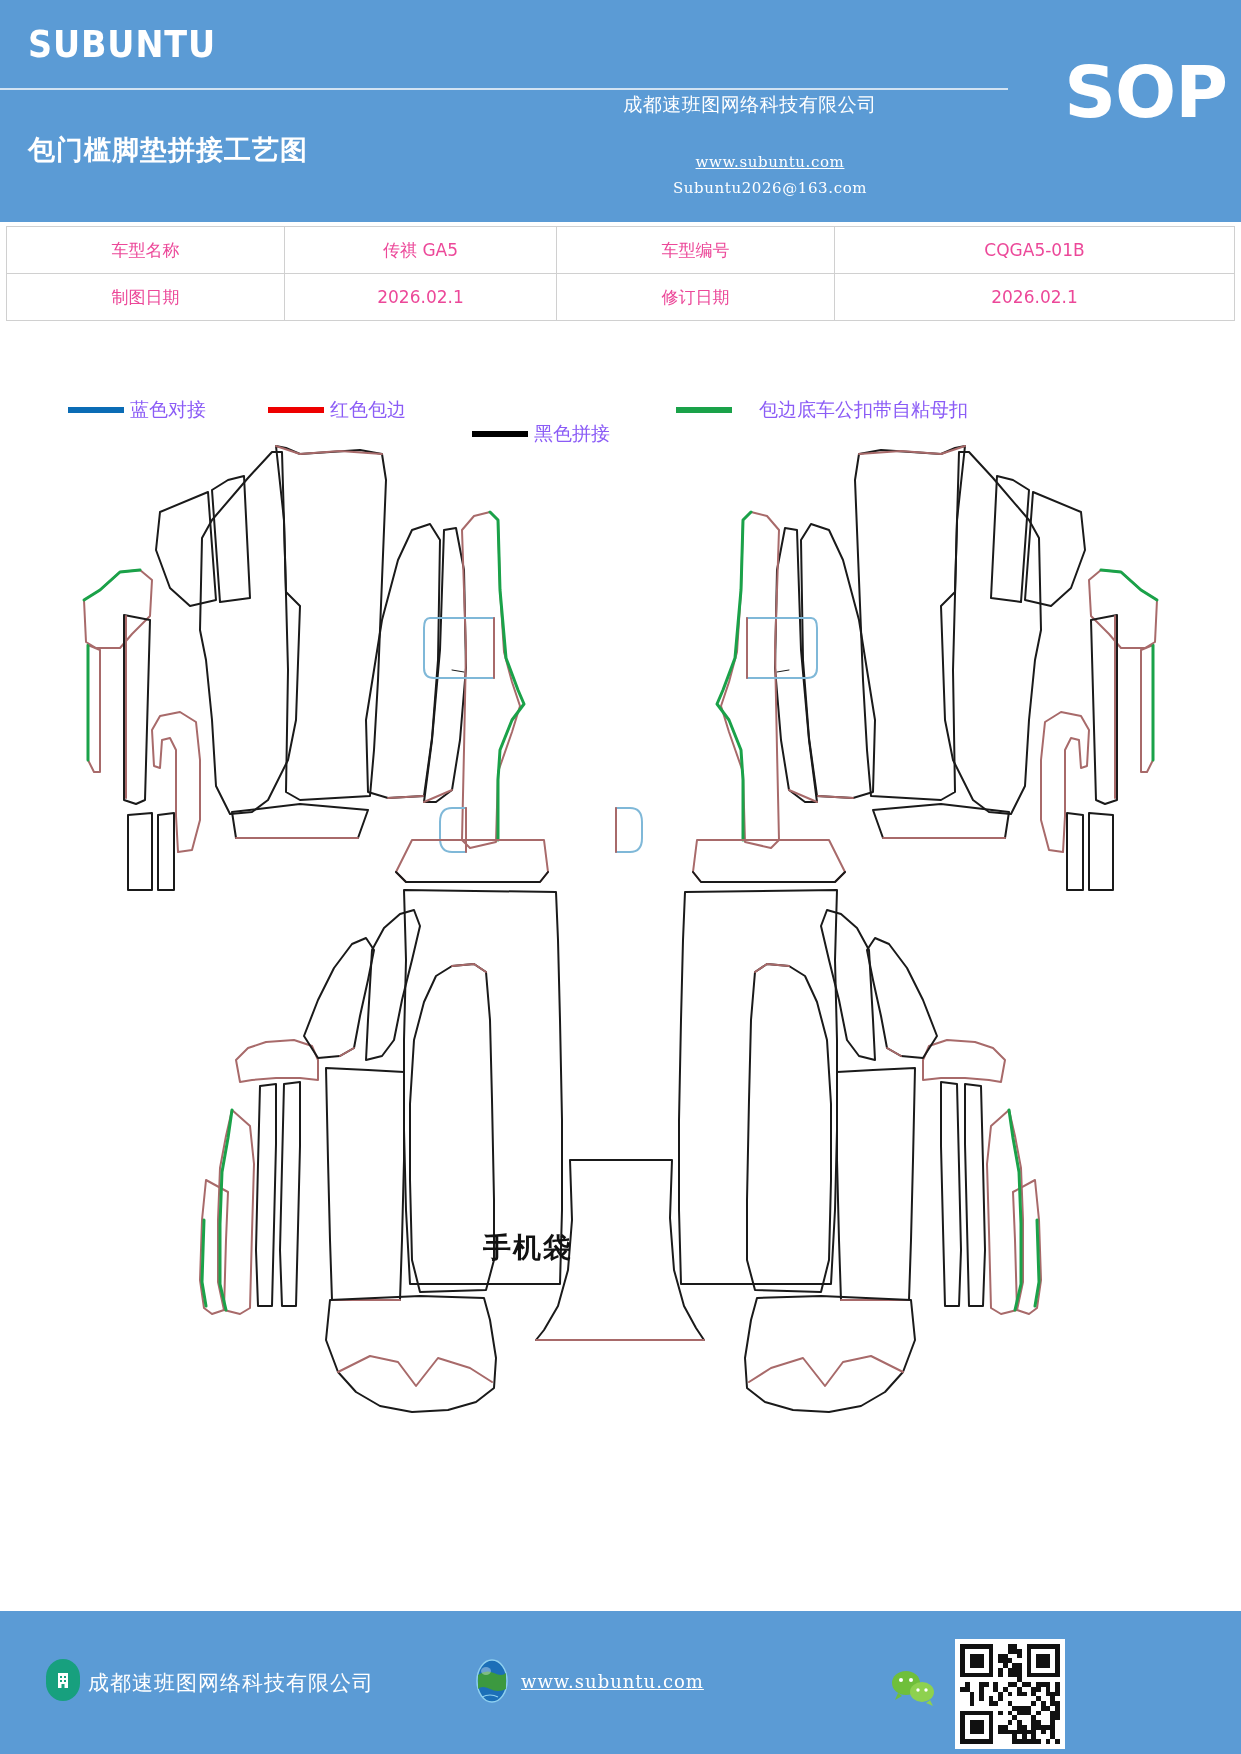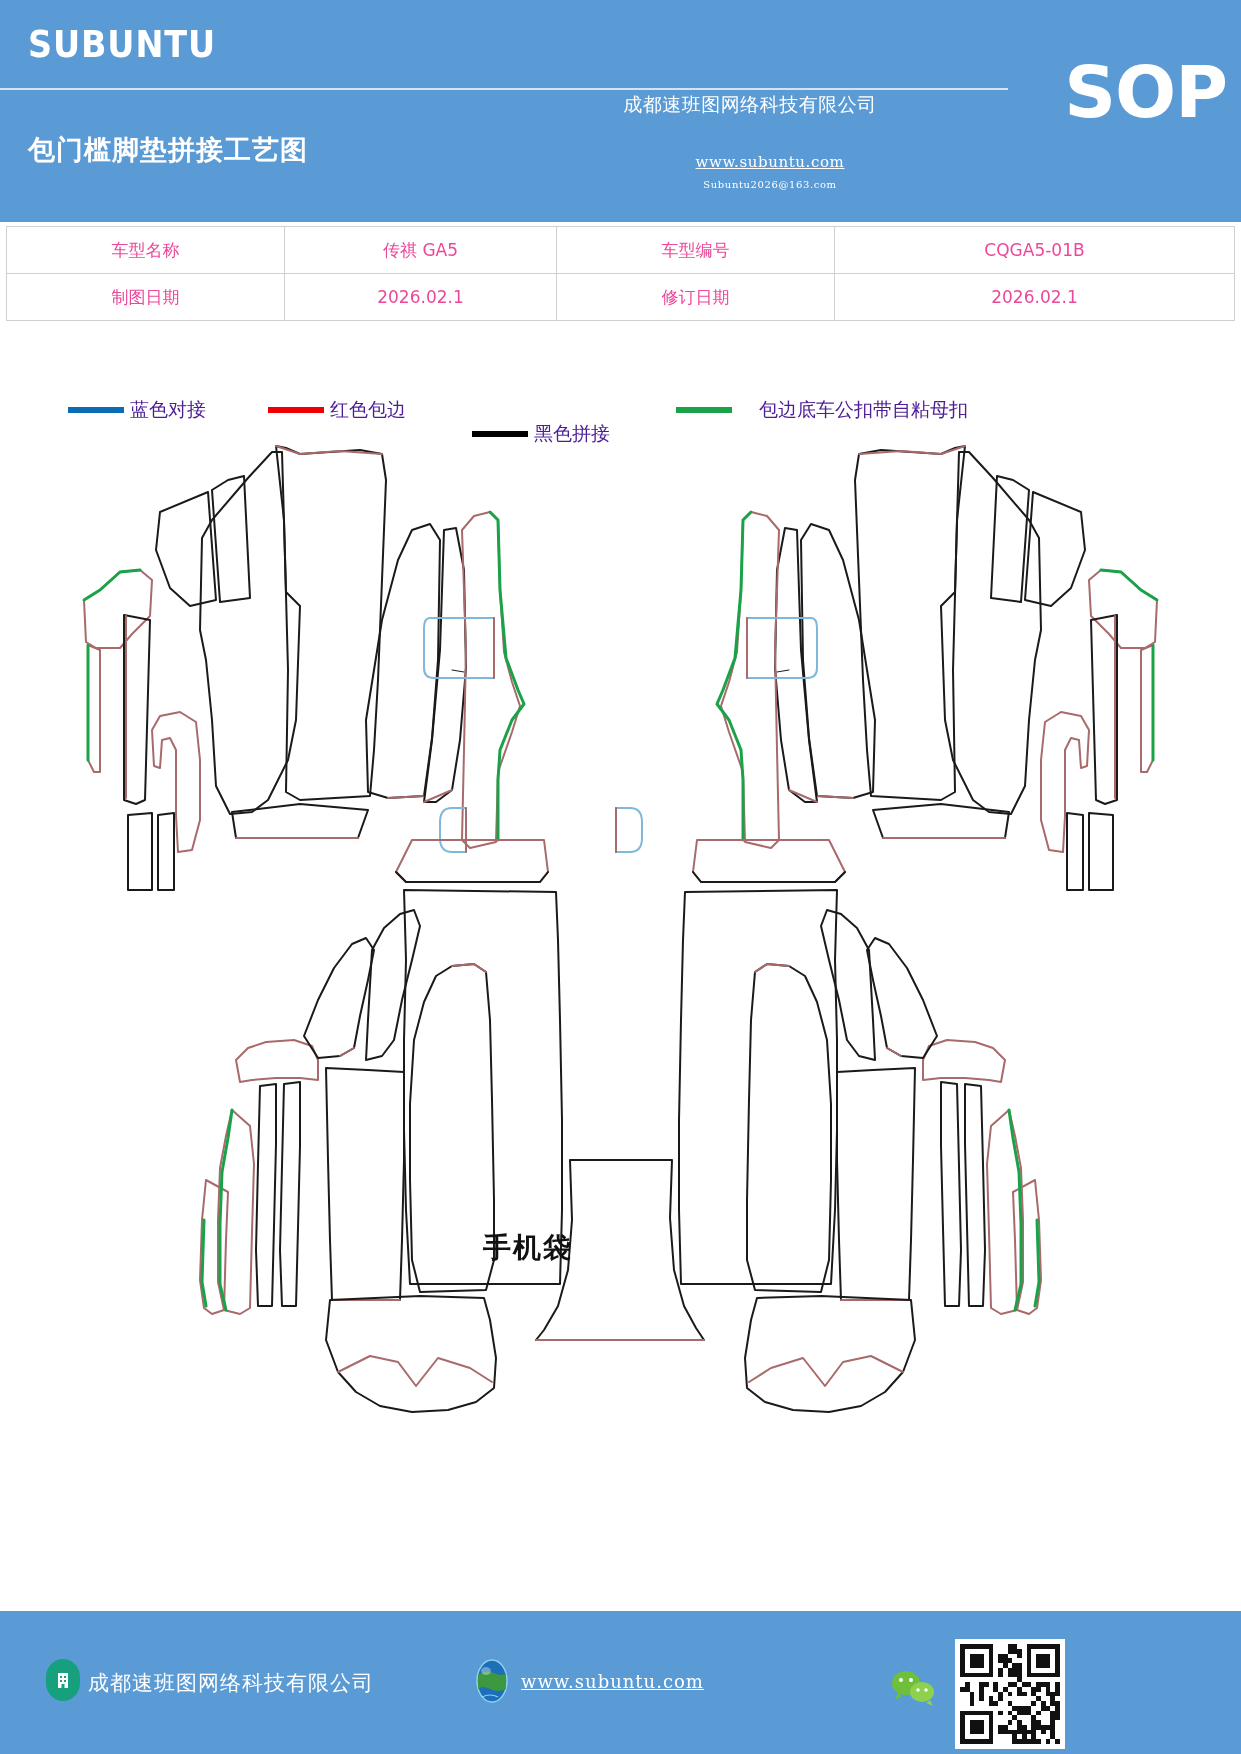--- a/index.html
+++ b/index.html
@@ -44,21 +44,21 @@
     position:absolute; left:600px; top:153px; width:340px;
     text-align:center;
     font-family:"DejaVu Serif", serif;
     font-size:15px; color:#ffffff; text-decoration:underline;
     letter-spacing:.6px;
   }
   .email {
     position:absolute; left:600px; top:179px; width:340px;
     text-align:center;
     font-family:"DejaVu Serif", serif;
-    font-size:10px; color:#ffffff; letter-spacing:.6px;
+    font-size:15px; color:#ffffff; letter-spacing:.6px;
   }
   .sop {
     position:absolute; right:14px; top:56px;
     font-family:"DejaVu Sans", sans-serif;
     font-weight:bold; font-size:72px; color:#ffffff;
     line-height:1; letter-spacing:-1px;
   }
 
   
   .info-table {
@@ -80,21 +80,21 @@
   .info-table td.val2 { width:auto;margin-top:43px; }
 
   
   .legend {
     position:absolute; left:0; top:393px; width:1241px; height:40px;
   }
   .legend-item { position:absolute; display:flex; align-items:center; }
   .swatch { width:56px; height:6px; margin-right:6px; display:block; }
   .legend-text {
     font-family:Liberation Sans, sans-serif;
-    font-size:19px; color:#4c1d95;
+    font-size:19px; color:#8b5cf6;
   }
   #lg0 { left:68px; top:4px; }
   #lg1 { left:268px; top:4px; }
   #lg2 { left:472px; top:4px;margin-top:24px; }
   #lg3 { left:676px; top:4px;gap:21px; }
 
   
   .drawing { position:absolute; left:0; top:420px; width:1241px; height:1180px; }
   .drawing svg { display:block; }
 

